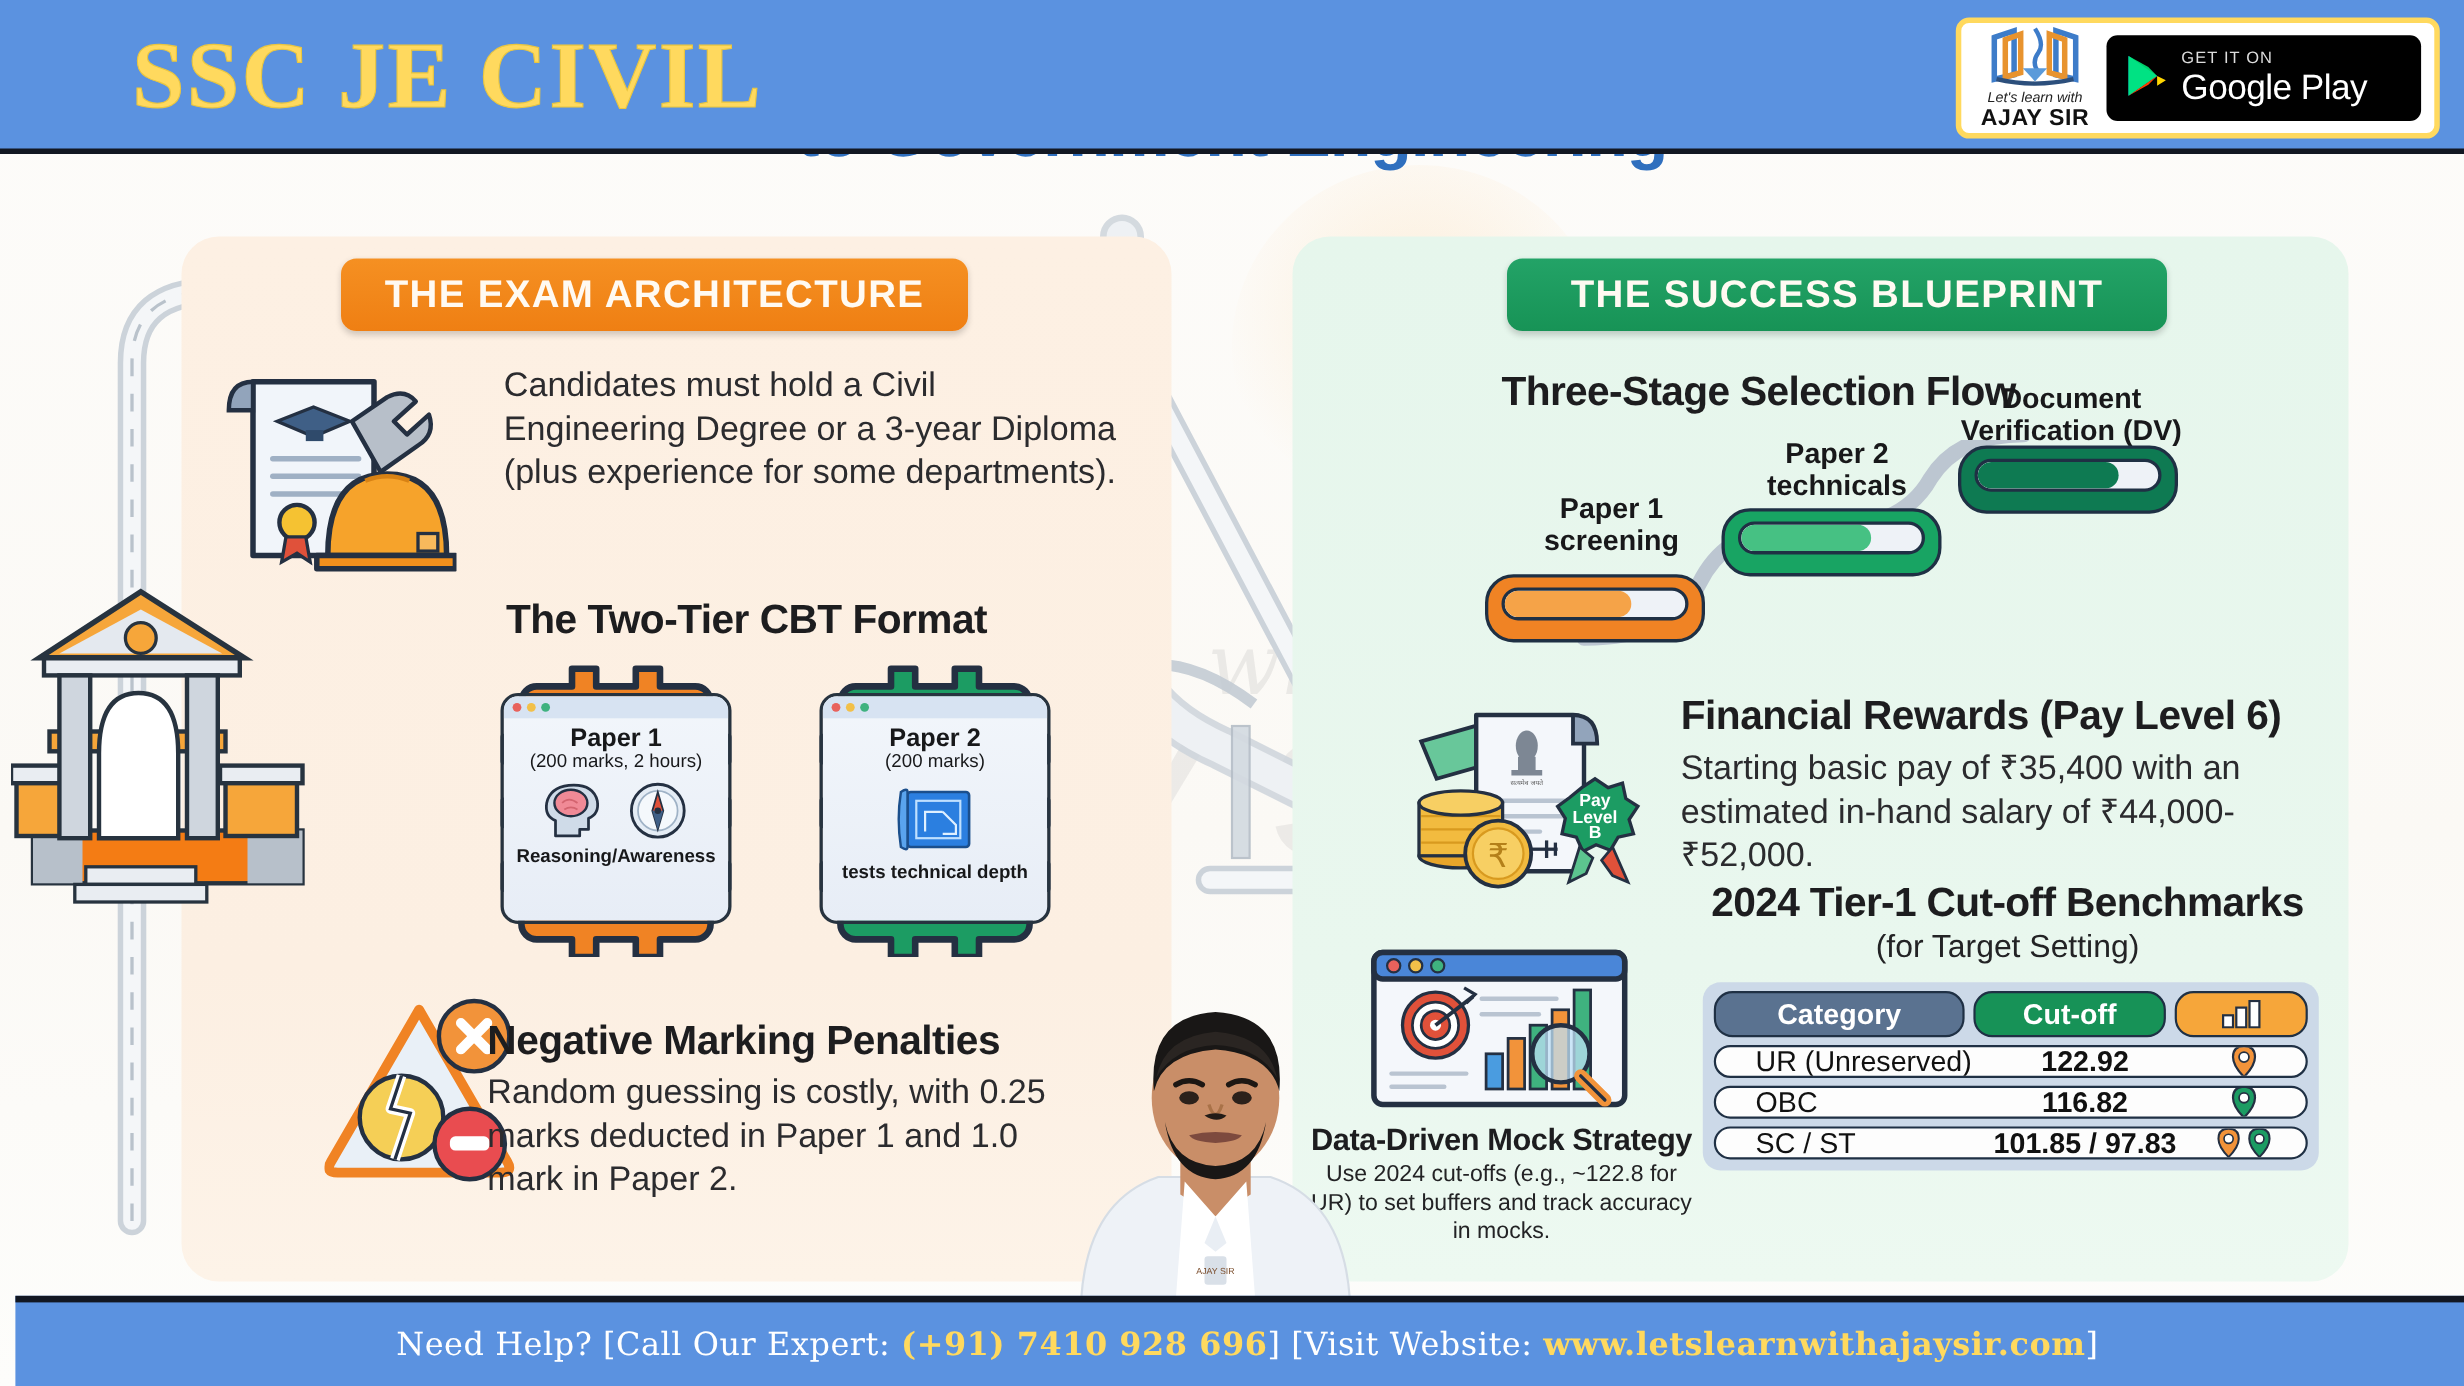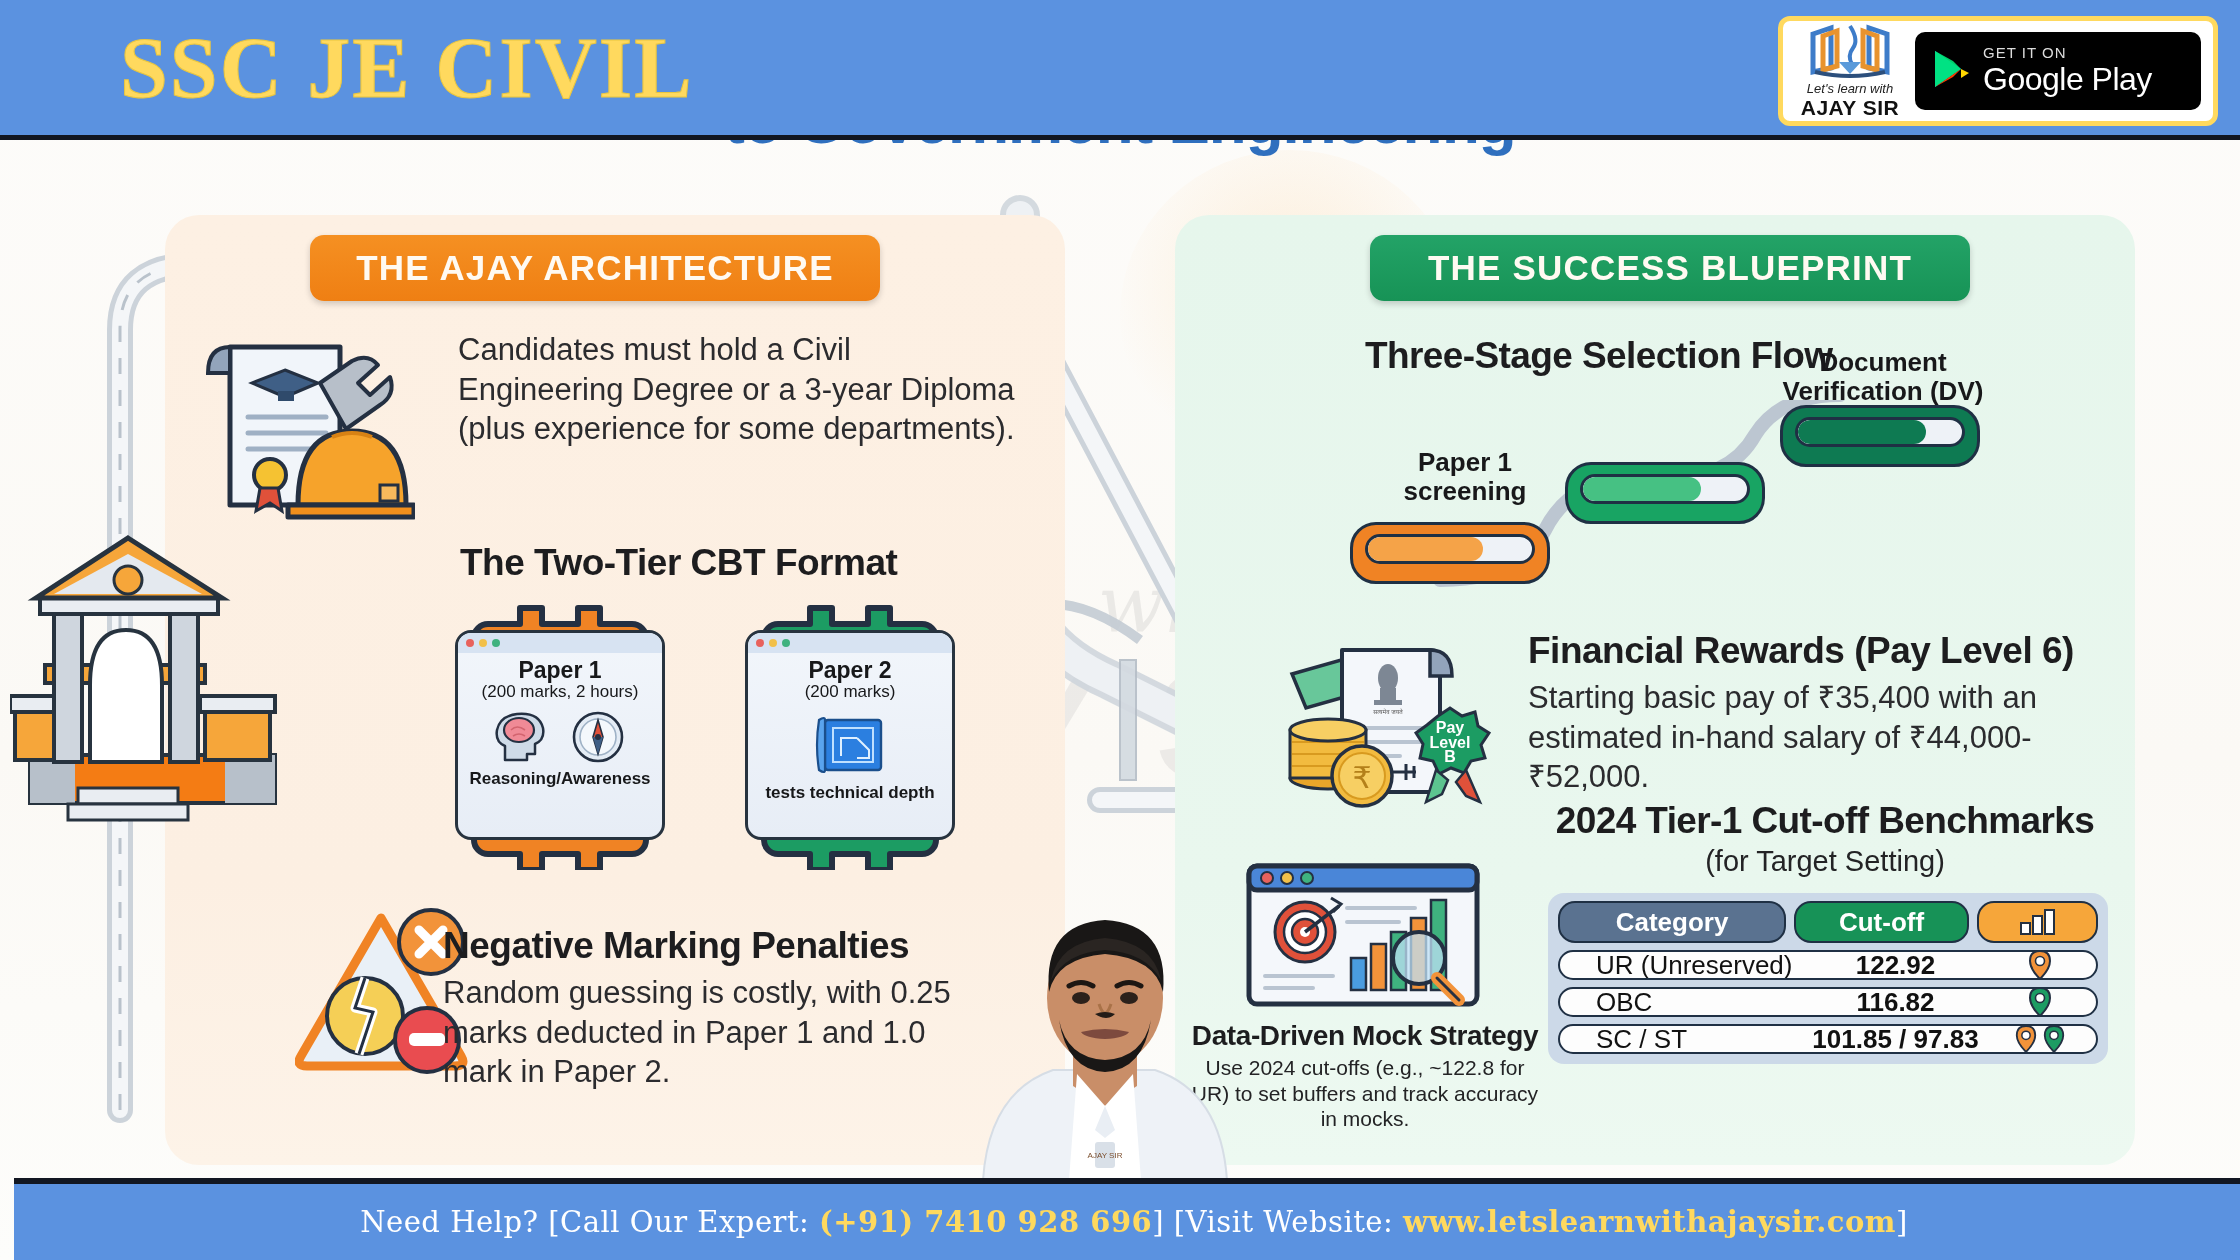--- a/index.html
+++ b/index.html
@@ -228,21 +228,21 @@
     <g opacity="0.9">
       <rect x="1040" y="620" width="16" height="120" fill="#d3dae1" stroke="#b5bec7" stroke-width="2"></rect>
       <rect x="1120" y="660" width="16" height="120" fill="#d3dae1" stroke="#b5bec7" stroke-width="2"></rect>
       <path d="M 1000 620 Q 1060 580 1140 640" fill="none" stroke="#c4ccd4" stroke-width="10"></path>
     </g>
   </svg>
 
   <div class="panel-left"></div>
   <div class="panel-right"></div>
 
-  <div class="pill-head head-left">THE AJAY ARCHITECTURE</div>
+  <div class="pill-head head-left">THE EXAM ARCHITECTURE</div>
   <div class="pill-head head-right">THE SUCCESS BLUEPRINT</div>
 
   <svg class="ico-gov" width="280" height="330" viewBox="0 0 280 330">
     <rect x="20" y="255" width="245" height="48" fill="#f47c14" stroke="#27333f" stroke-width="4"></rect>
     <rect x="20" y="255" width="45" height="48" fill="#b7c0ca"></rect>
     <rect x="215" y="255" width="50" height="48" fill="#b7c0ca"></rect>
     <rect x="5" y="205" width="60" height="55" fill="#f6a63a" stroke="#27333f" stroke-width="4"></rect>
     <rect x="195" y="205" width="65" height="55" fill="#f6a63a" stroke="#27333f" stroke-width="4"></rect>
     <rect x="0" y="196" width="70" height="16" fill="#e9edf2" stroke="#27333f" stroke-width="4"></rect>
     <rect x="190" y="196" width="75" height="16" fill="#e9edf2" stroke="#27333f" stroke-width="4"></rect>
@@ -362,20 +362,21 @@
   </div>
 
   <div class="flow-title">Three-Stage Selection Flow</div>
 
   <svg style="position:absolute;left:1330px;top:400px;z-index:5;" width="700" height="220">
     <path d="M 110 180 Q 190 180 215 130 Q 240 80 300 80" fill="none" stroke="#bcc6d1" stroke-width="14" stroke-linecap="round"></path>
     <path d="M 330 80 Q 400 80 425 35 Q 450 -5 510 -5" fill="none" stroke="#bcc6d1" stroke-width="14" stroke-linecap="round"></path>
   </svg>
 
   <div class="flow-lbl lbl-p1">Paper 1 screening</div>
+  <div class="flow-lbl lbl-p2">Paper 2 technicals</div>
   <div class="flow-lbl lbl-dv">Document Verification (DV)</div>
 
   <div class="stage st1">
     <div class="stage-inner">
       <div class="stage-fill" style="width:70%;background:#f5a348"></div>
     </div>
   </div>
   <div class="stage st2">
     <div class="stage-inner">
       <div class="stage-fill" style="width:72%;background:#46c183"></div>

